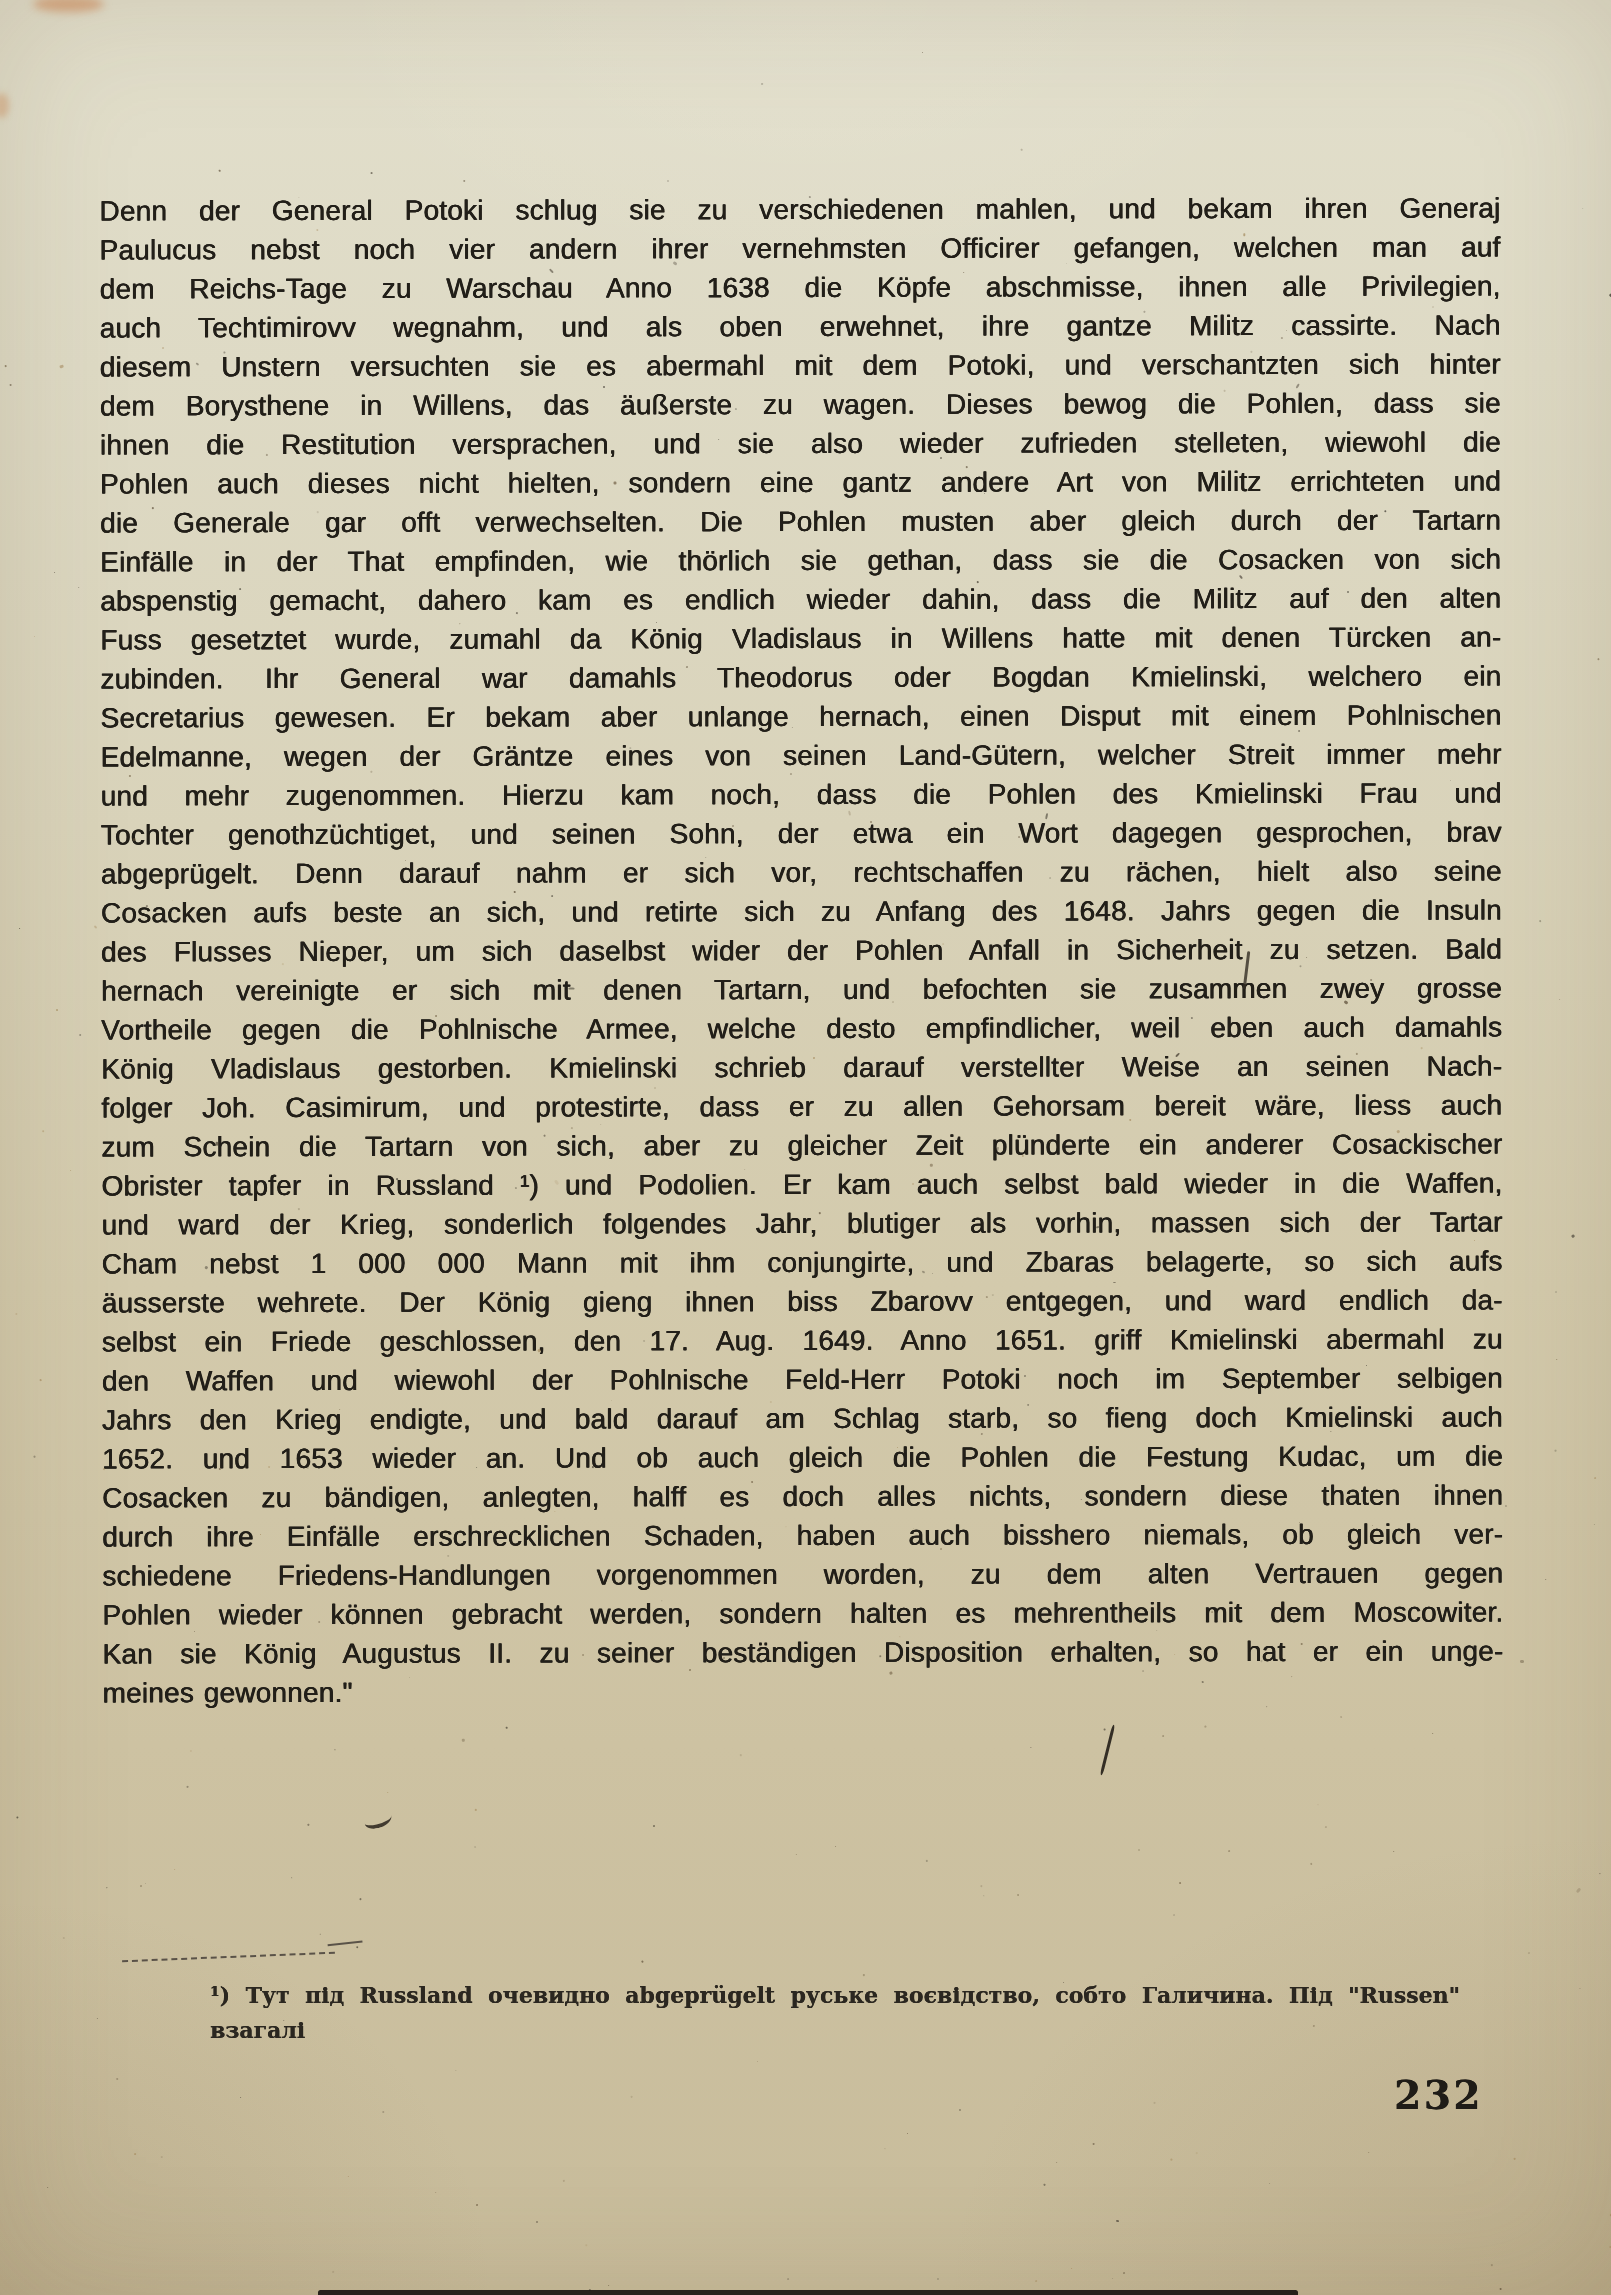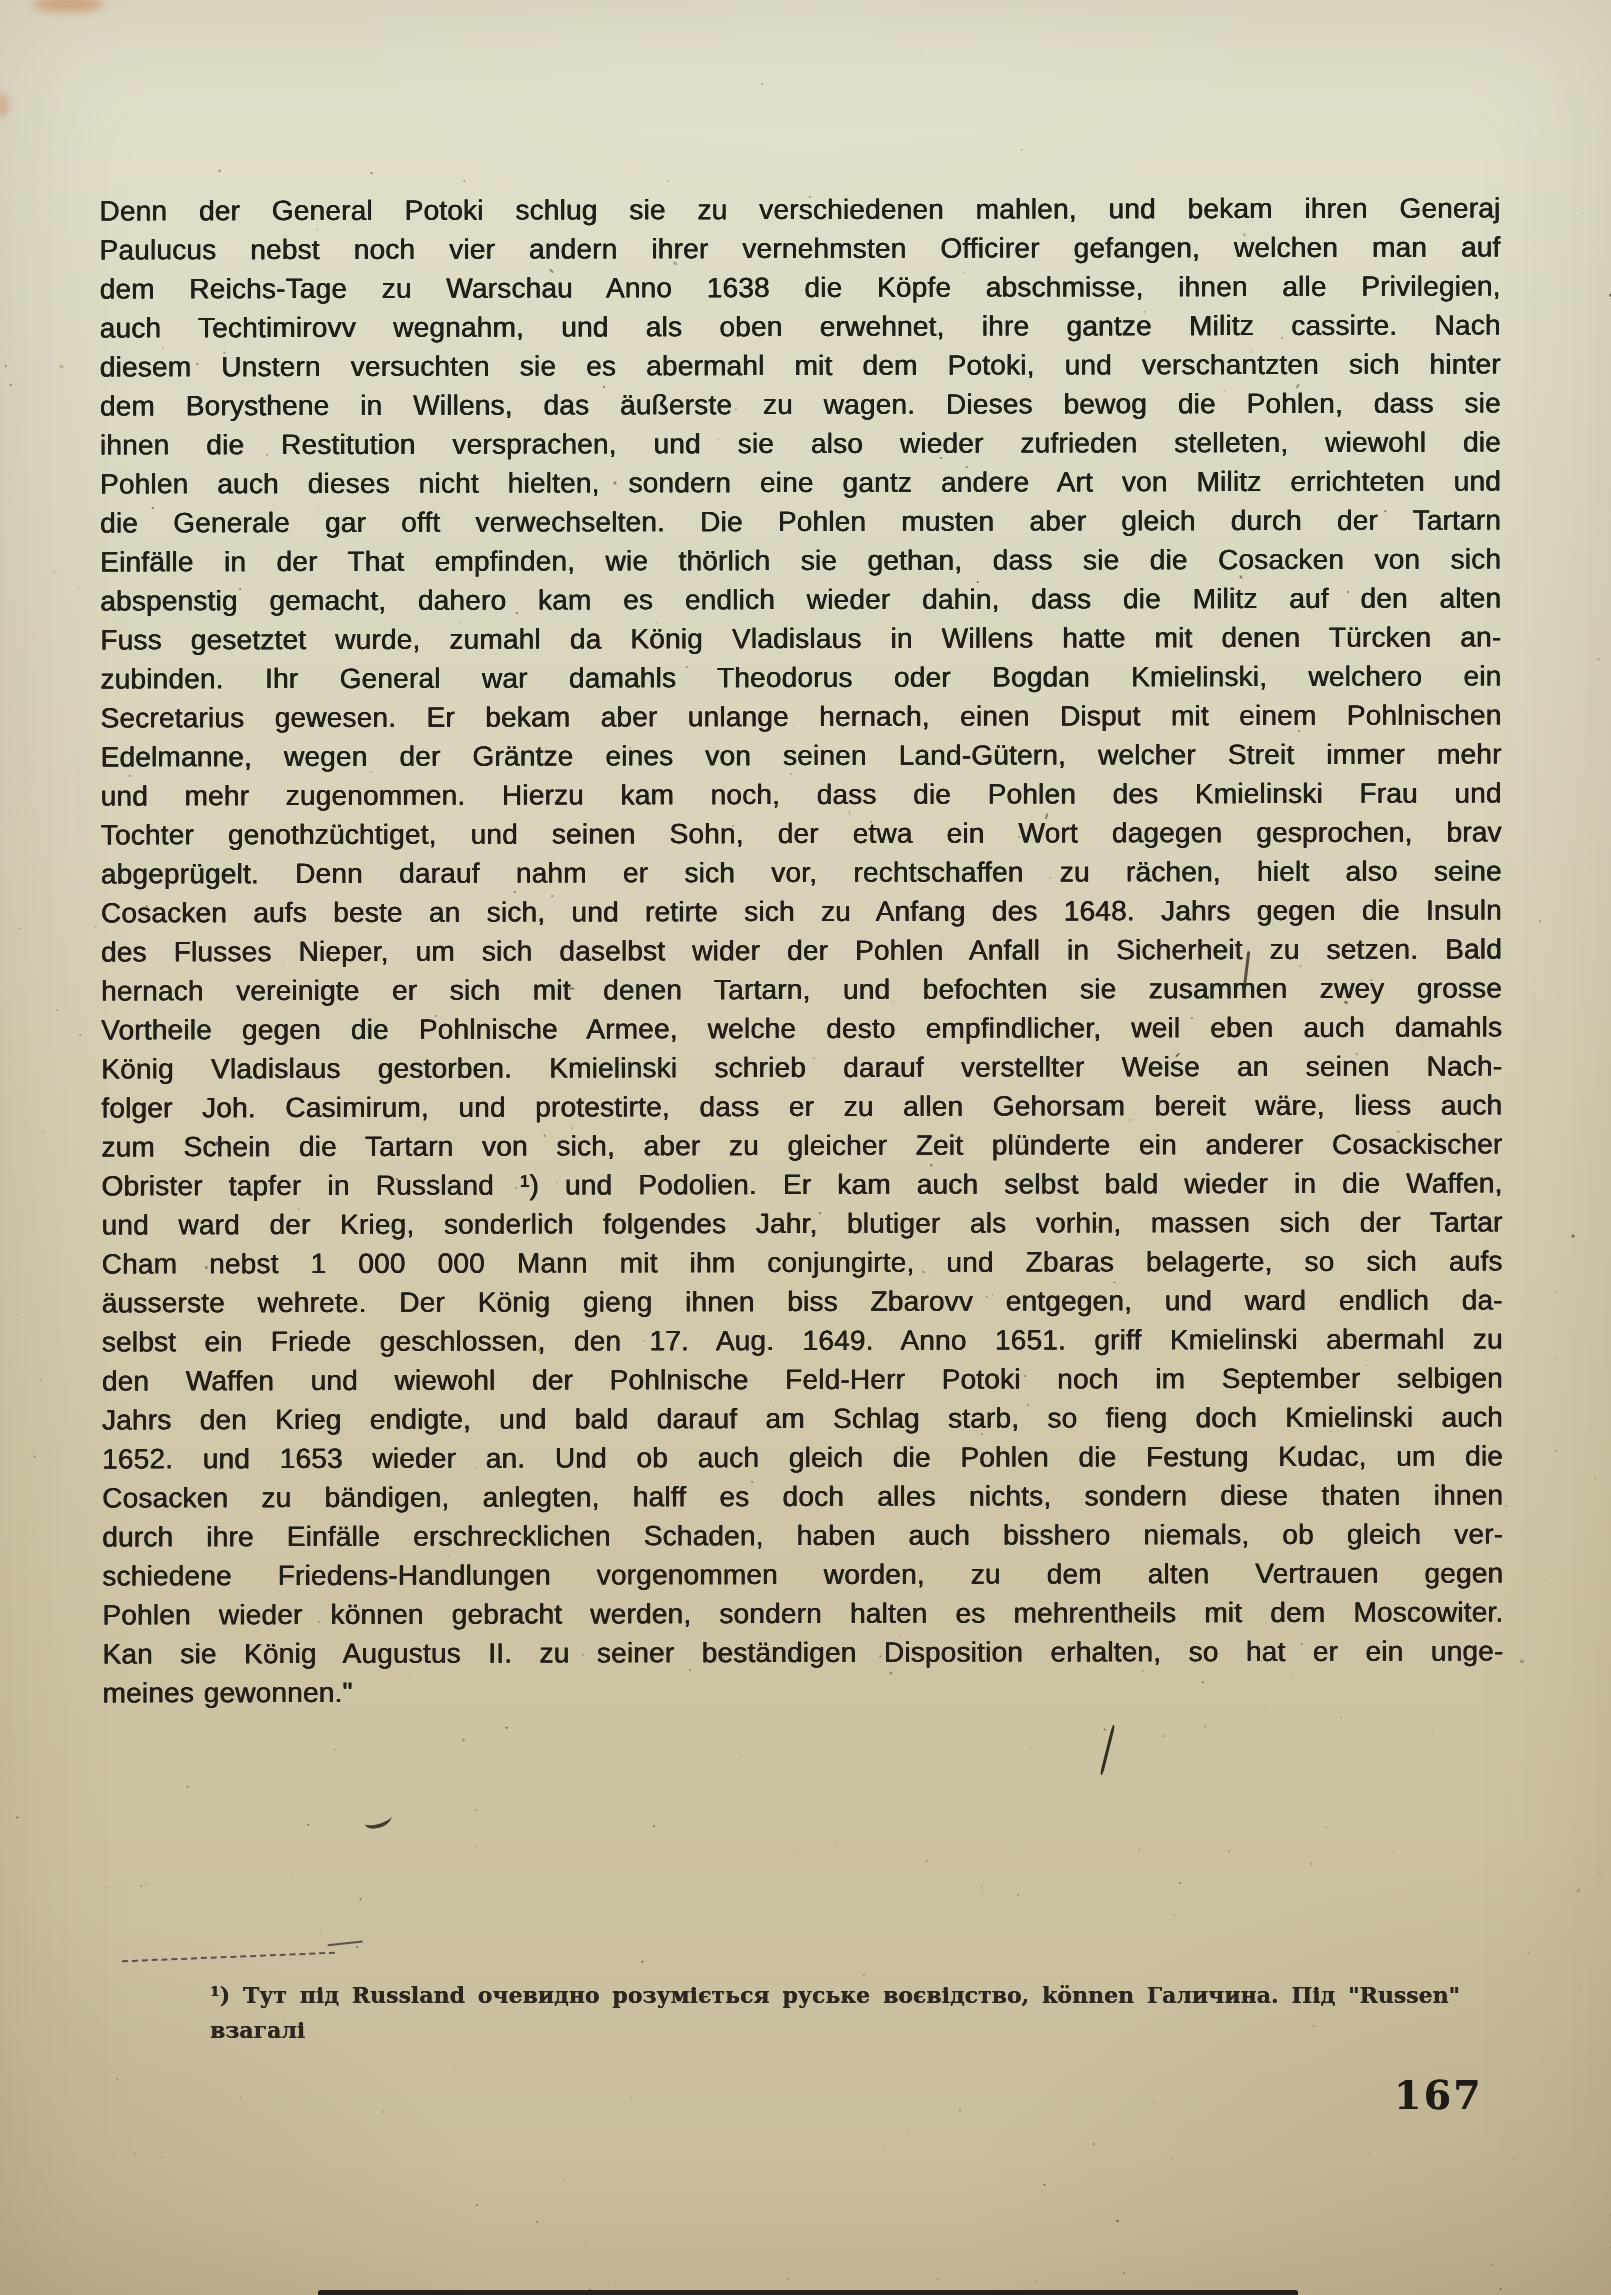--- a/index.html
+++ b/index.html
@@ -144,24 +144,24 @@
       <div class="bline last">meines gewonnen."</div>
     </div>
 
   <div class="pen-mark mark-vert"></div>
   <div class="pen-mark mark-slash"></div>
   <div class="pen-mark mark-squiggle"></div>
 
   <div class="footnote-rule"></div>
 
   <div class="footnote">
-    <div class="fn-line1">¹) Тут під Russland очевидно розуміється руське воєвідство, können Галичина. Під "Russen" взагалі</div>
+    <div class="fn-line1">¹) Тут під Russland очевидно abgeprügelt руське воєвідство, собто Галичина. Під "Russen" взагалі</div>
   </div>
 
-  <div class="page-number">167</div>
+  <div class="page-number">232</div>
 
   <div class="speckles" id="speckles">
       <div class="speck" style="left: 787px; top: 2278px; width: 2.1px; height: 2.1px; background: rgb(61, 53, 42); opacity: 0.29; transform: rotate(144deg); border-radius: 50%;"></div>
       <div class="speck" style="left: 1594px; top: 1477px; width: 2.1px; height: 2.1px; background: rgb(160, 132, 87); opacity: 0.5; transform: rotate(162deg); border-radius: 50%;"></div>
       <div class="speck" style="left: 298px; top: 197px; width: 1.4px; height: 1.4px; background: rgb(107, 90, 62); opacity: 0.24; transform: rotate(83deg); border-radius: 50%;"></div>
       <div class="speck" style="left: 1112px; top: 2278px; width: 1.1px; height: 1.1px; background: rgb(61, 53, 42); opacity: 0.27; transform: rotate(178deg); border-radius: 50%;"></div>
       <div class="speck" style="left: 585px; top: 2244px; width: 2.3px; height: 2.3px; background: rgb(160, 132, 87); opacity: 0.23; transform: rotate(162deg); border-radius: 50%;"></div>
       <div class="speck" style="left: 937px; top: 2278px; width: 1.9px; height: 1.9px; background: rgb(46, 41, 33); opacity: 0.22; transform: rotate(2deg); border-radius: 50%;"></div>
       <div class="speck" style="left: 980px; top: 1885px; width: 2.3px; height: 2.3px; background: rgb(87, 72, 51); opacity: 0.22; transform: rotate(119deg); border-radius: 50%;"></div>
       <div class="speck" style="left: 447px; top: 1555px; width: 2.3px; height: 2.3px; background: rgb(61, 53, 42); opacity: 0.22; transform: rotate(66deg); border-radius: 50%;"></div>

